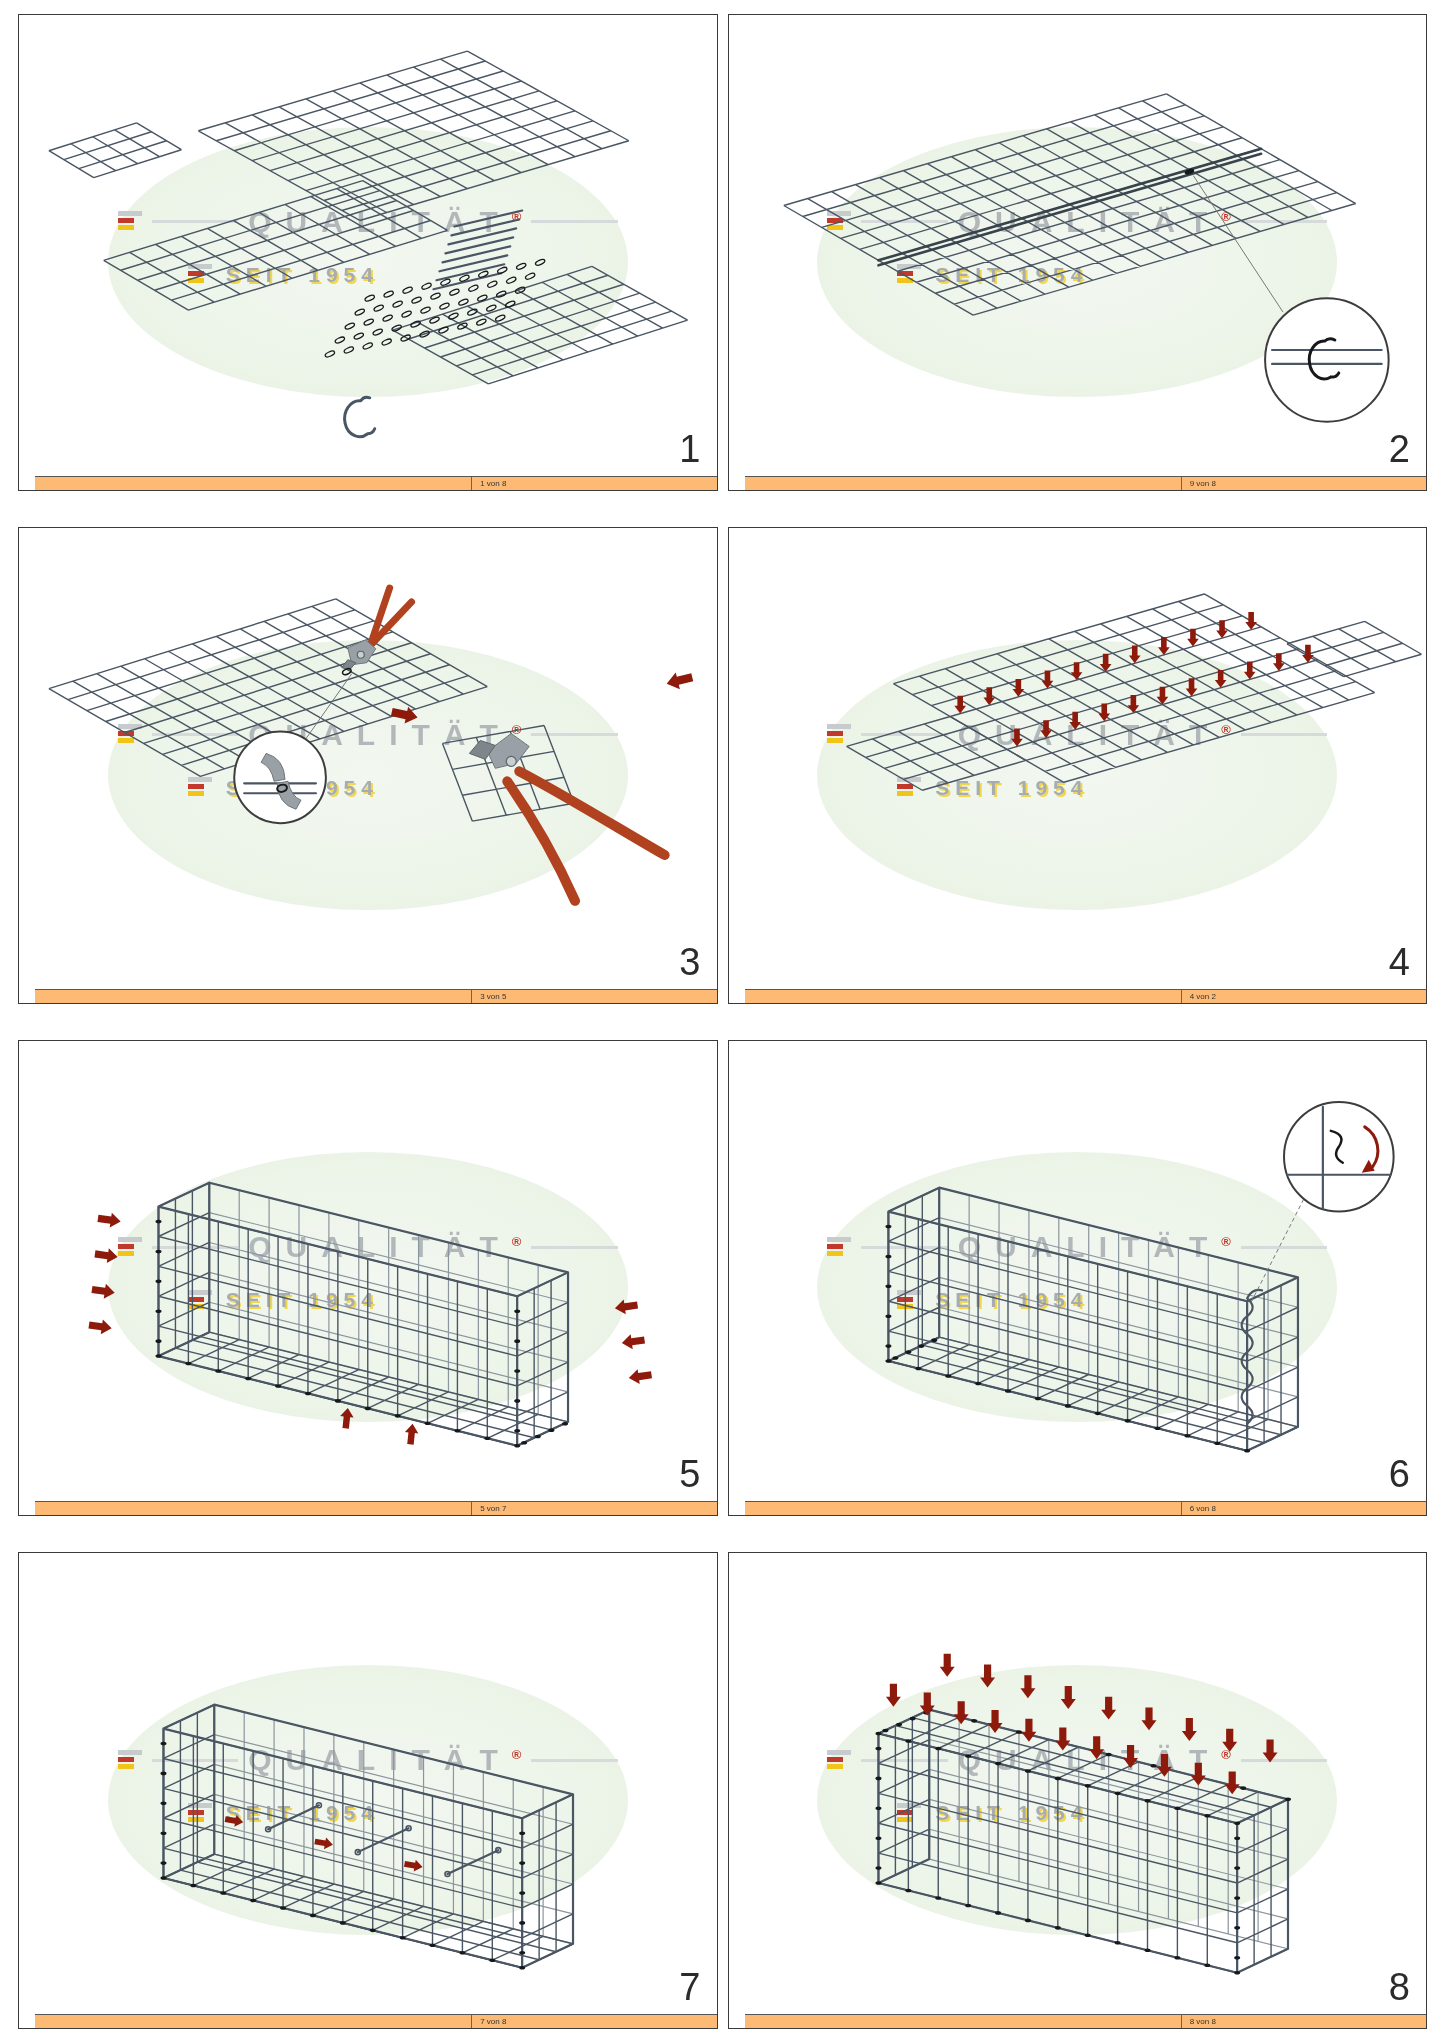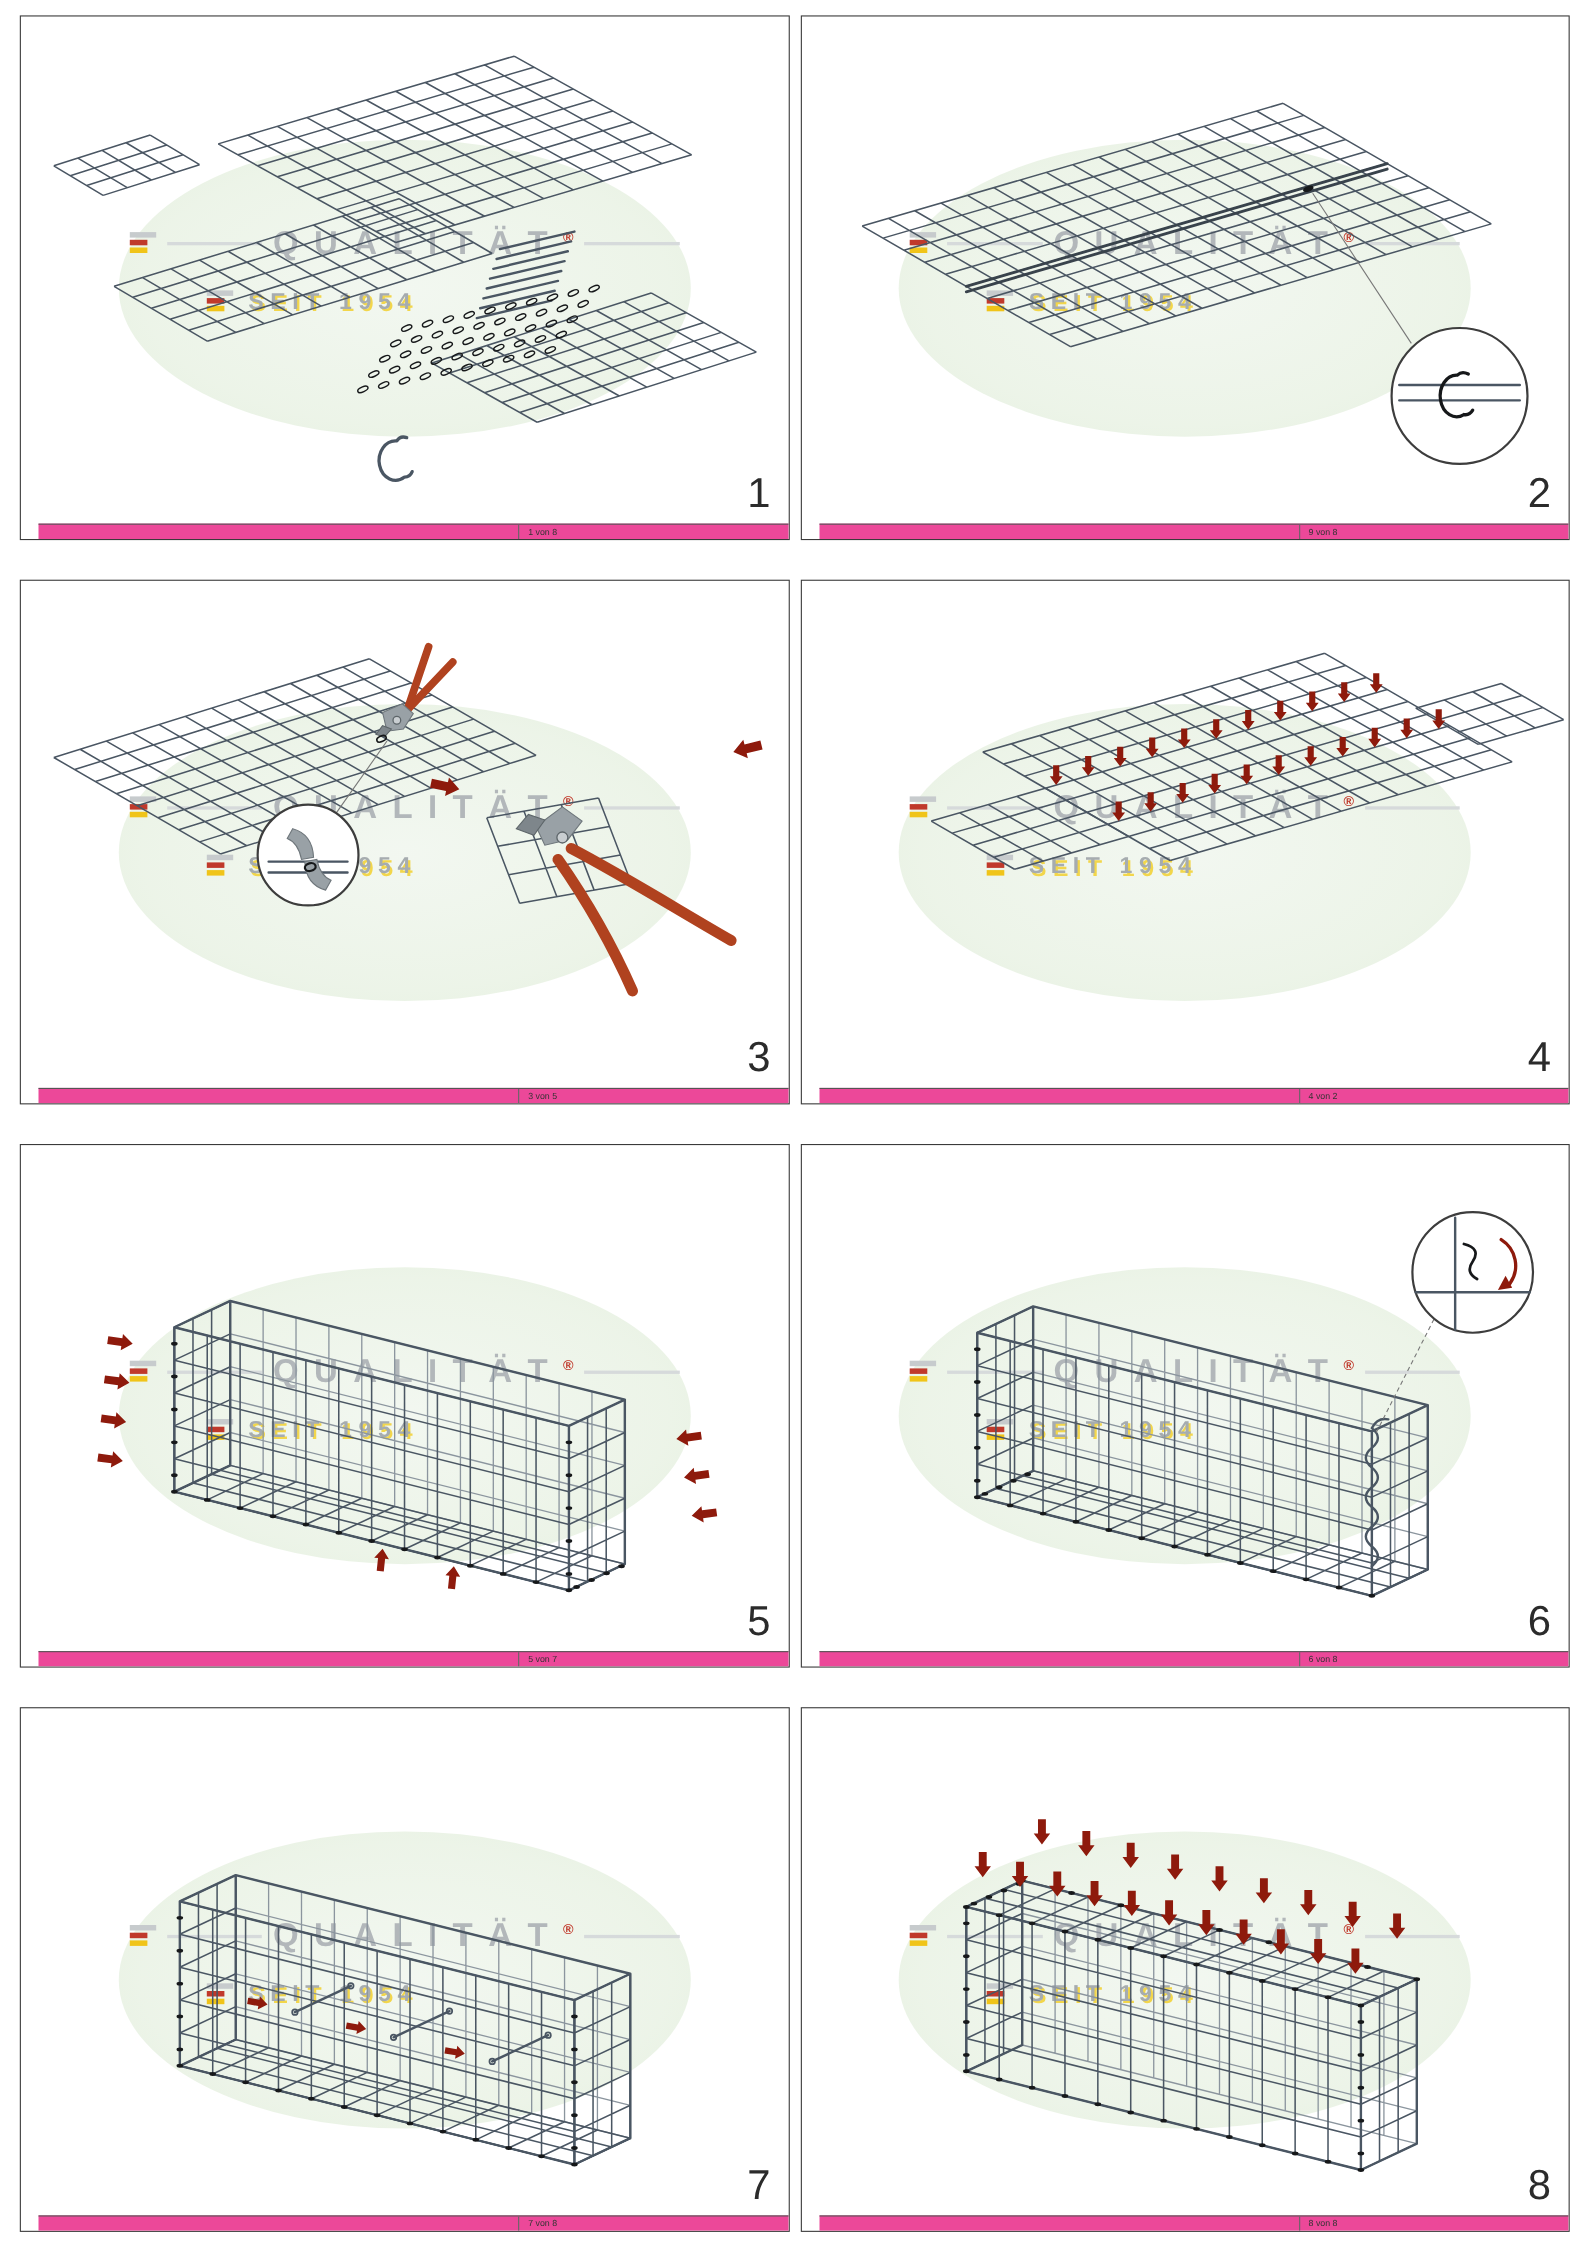--- a/index.html
+++ b/index.html
@@ -3,21 +3,21 @@
 <meta charset="utf-8">
 <style>
   html,body{margin:0;padding:0;background:#fff;font-family:"Liberation Sans",sans-serif;}
   body{width:1445px;height:2043px;position:relative;}
   .sheet{display:grid;grid-template-columns:1fr 1fr;grid-template-rows:repeat(4,1fr);
          gap:36px 10px;padding:14px 18px;box-sizing:border-box;width:100%;height:100%;}
   .panel{position:relative;border:1px solid #3a3a3a;background:#fff;overflow:hidden;}
   .art{position:absolute;left:0;top:0;width:100%;height:calc(100% - 14px);z-index:1;}
   .step-num{position:absolute;right:16px;bottom:22px;font-size:38px;font-weight:400;color:#2b2b2b;z-index:2;line-height:1;}
   .strip{position:absolute;left:16px;right:0;bottom:0;height:13px;border-top:1px solid #555;
-         display:flex;align-items:center;font-size:8px;color:#333;z-index:2;background:#ec4899;}
+         display:flex;align-items:center;font-size:8px;color:#333;z-index:2;background:#fdba74;}
   .strip-spacer{flex:0 0 64%;height:100%;border-right:1px solid #666;}
   .strip-label{padding-left:8px;white-space:nowrap;}
 
   
   .watermark{position:absolute;left:50%;top:52%;width:520px;height:270px;transform:translate(-50%,-50%);z-index:0;}
   .wm-ellipse{position:absolute;inset:0;border-radius:50%;
       background:radial-gradient(ellipse at center,#f0f6ee 0%,var(--ellipse,#e9f2e4) 65%,#e0edd9 100%);
       opacity:.85;}
   .wm-text{position:absolute;left:10px;right:10px;top:78px;}
   .wm-row{display:flex;align-items:center;gap:10px;margin-bottom:24px;}

